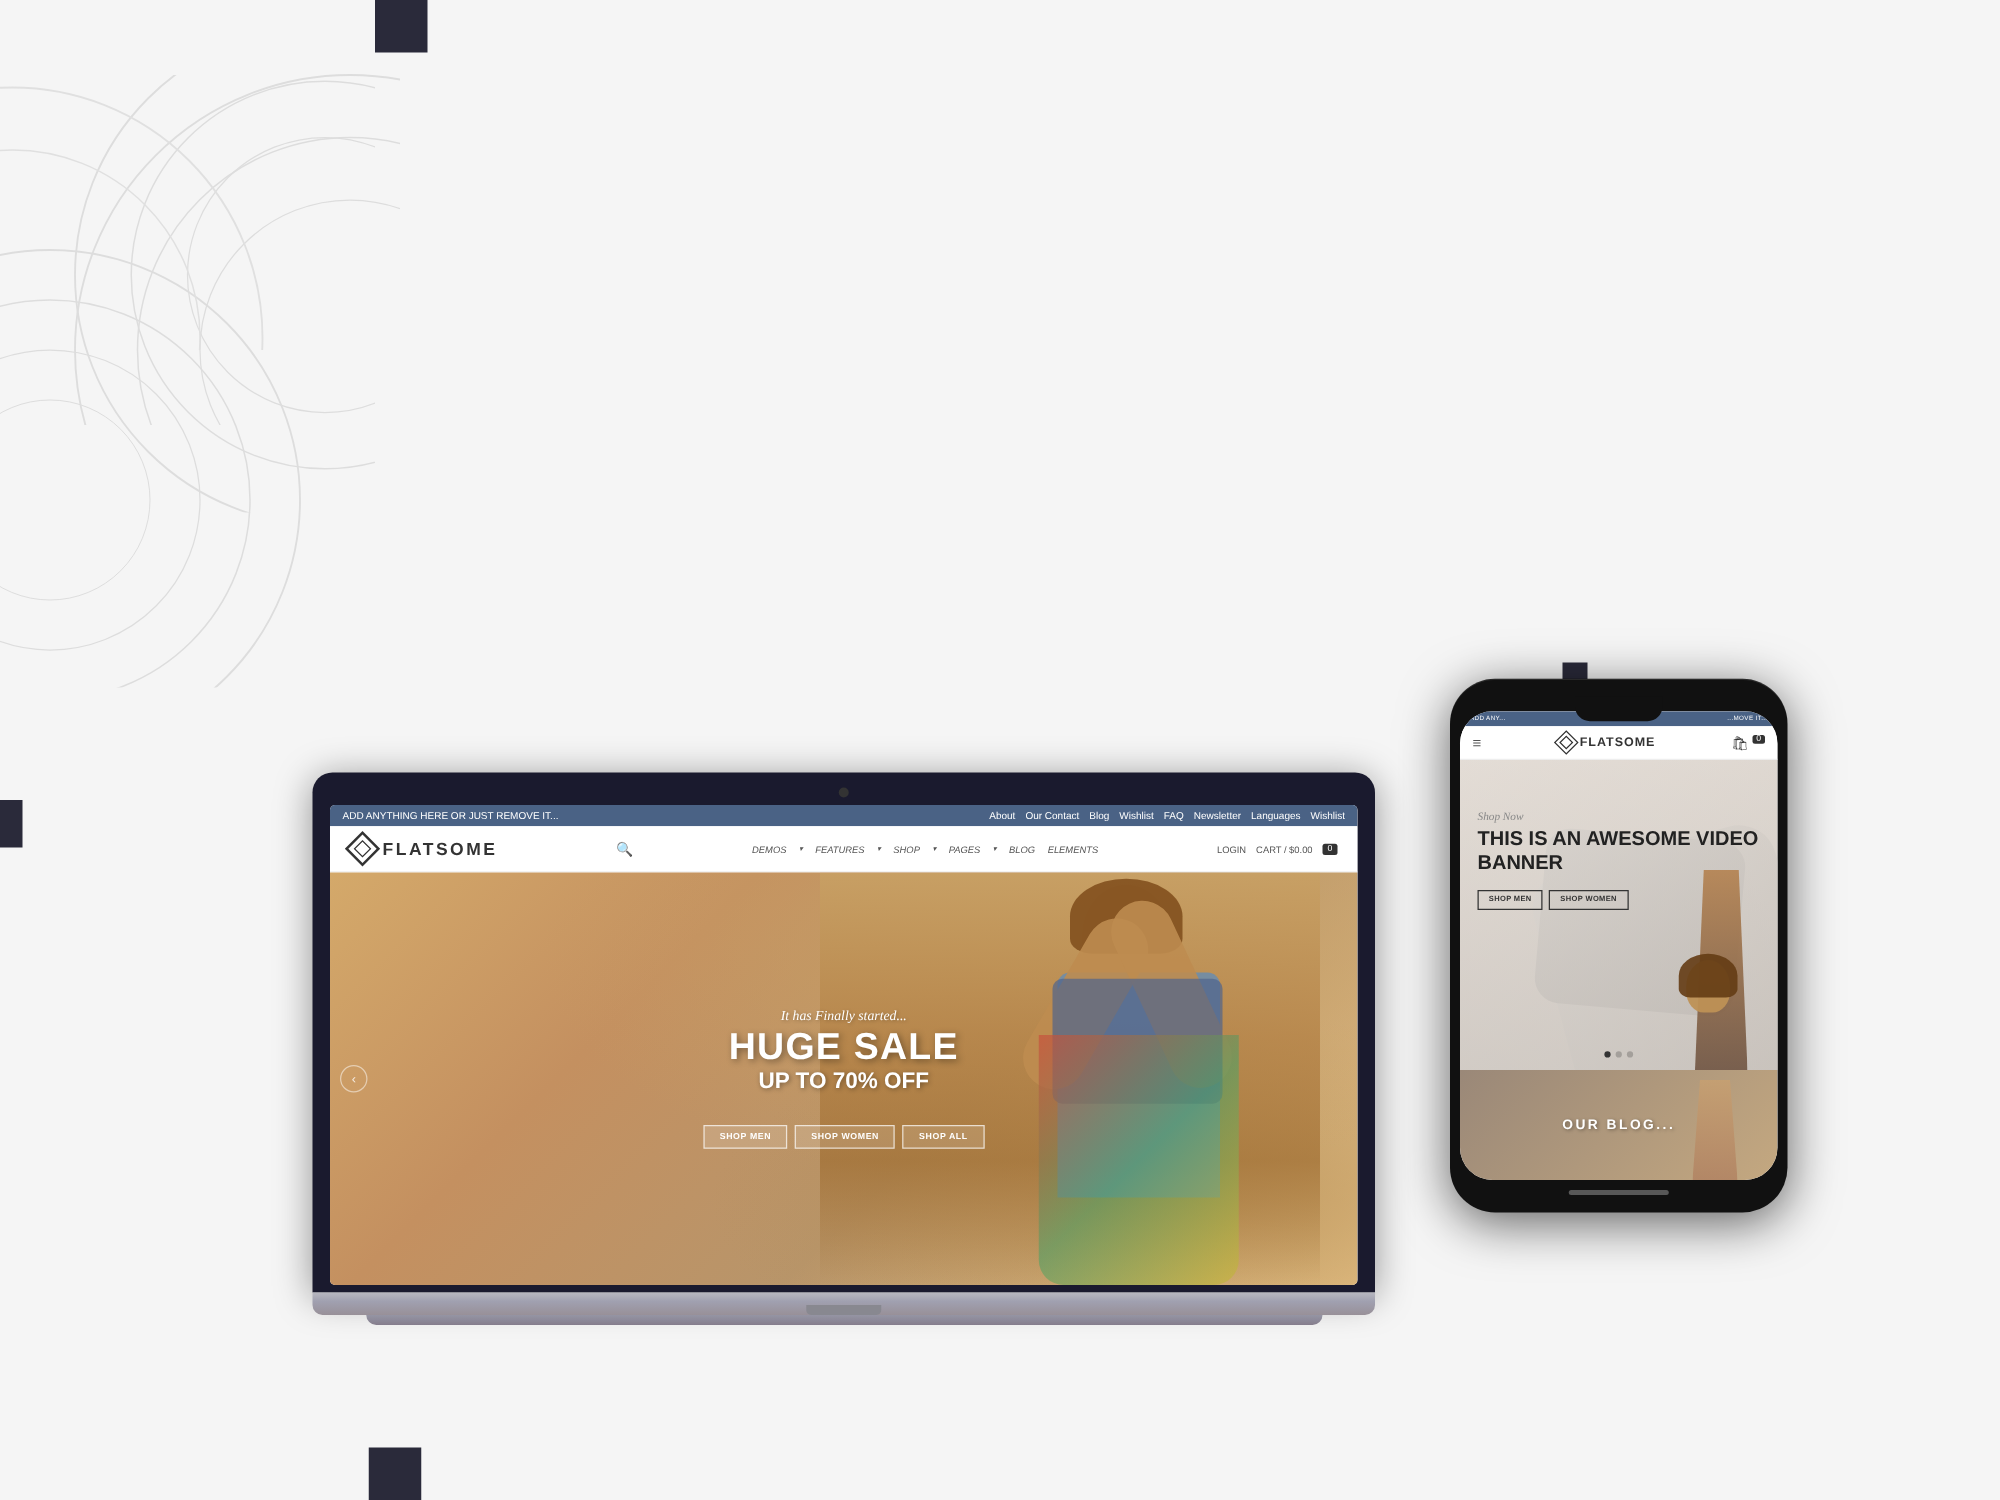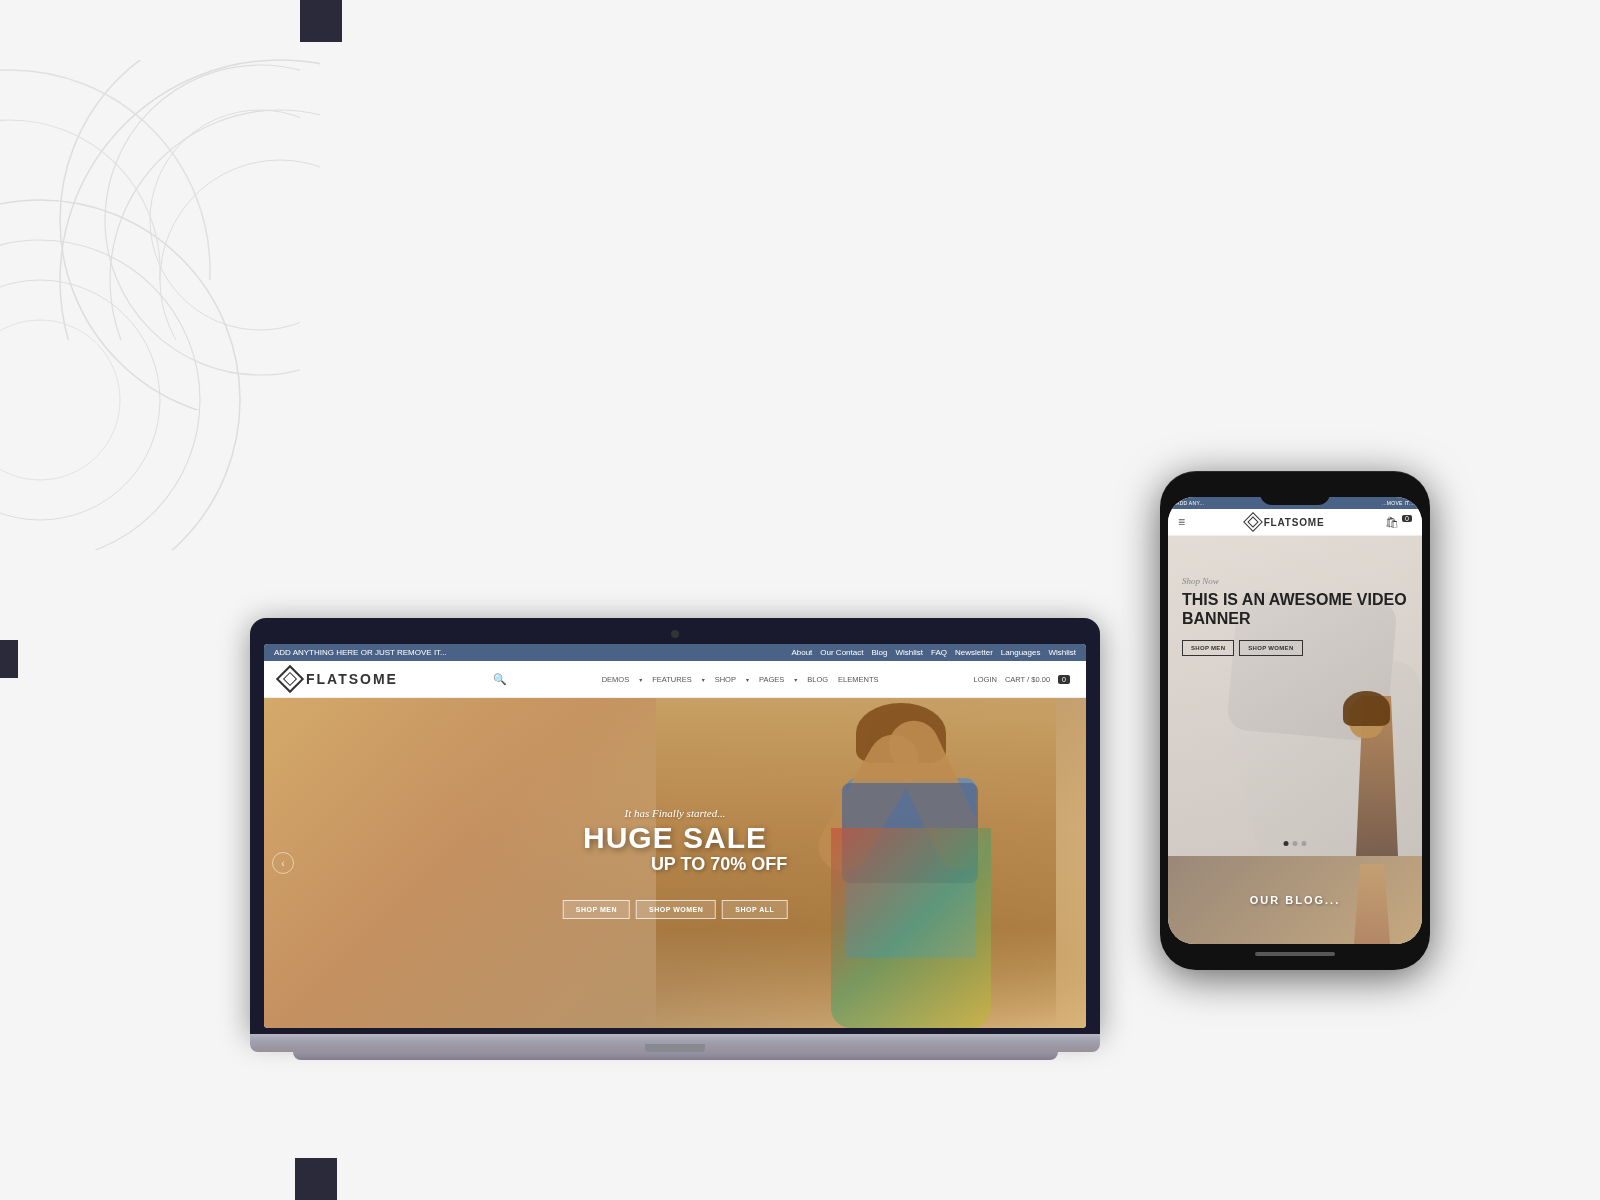--- a/index.html
+++ b/index.html
@@ -115,20 +115,21 @@
       top: 3px; left: 3px; right: 3px; bottom: 3px;
       border: 1px solid #333;
     }
 
     .site-nav {
       display: flex;
       gap: 10px;
       font-size: 7.5px;
       color: #555;
       align-items: center;
+      font-style: italic;
     }
 
     .site-nav span { cursor: pointer; }
     .nav-arrow { font-size: 6px; }
 
     .site-cart {
       display: flex;
       align-items: center;
       gap: 8px;
       font-size: 7.5px;
@@ -178,21 +179,20 @@
       letter-spacing: 1px;
       text-shadow: 2px 2px 6px rgba(0,0,0,0.4);
       line-height: 1.1;
     }
 
     .hero-subtitle2 {
       font-size: 18px;
       font-weight: 700;
       text-shadow: 1px 1px 4px rgba(0,0,0,0.4);
       margin-bottom: 25px;
-      text-align: right;
     }
 
     .hero-buttons {
       display: flex;
       gap: 6px;
       justify-content: center;
     }
 
     .hero-btn {
       padding: 5px 12px;
@@ -376,21 +376,21 @@
     }
 
     .phone-cart-icon {
       font-size: 11px;
       color: #333;
     }
 
     
     .phone-hero {
       position: relative;
-      height: 320px;
+      height: 248px;
       background: linear-gradient(135deg, #e8e0d8 0%, #d8d0c8 100%);
       overflow: hidden;
     }
 
     .phone-hero-pillow {
       position: absolute;
       right: -20px;
       bottom: -20px;
       width: 200px;
       height: 200px;

